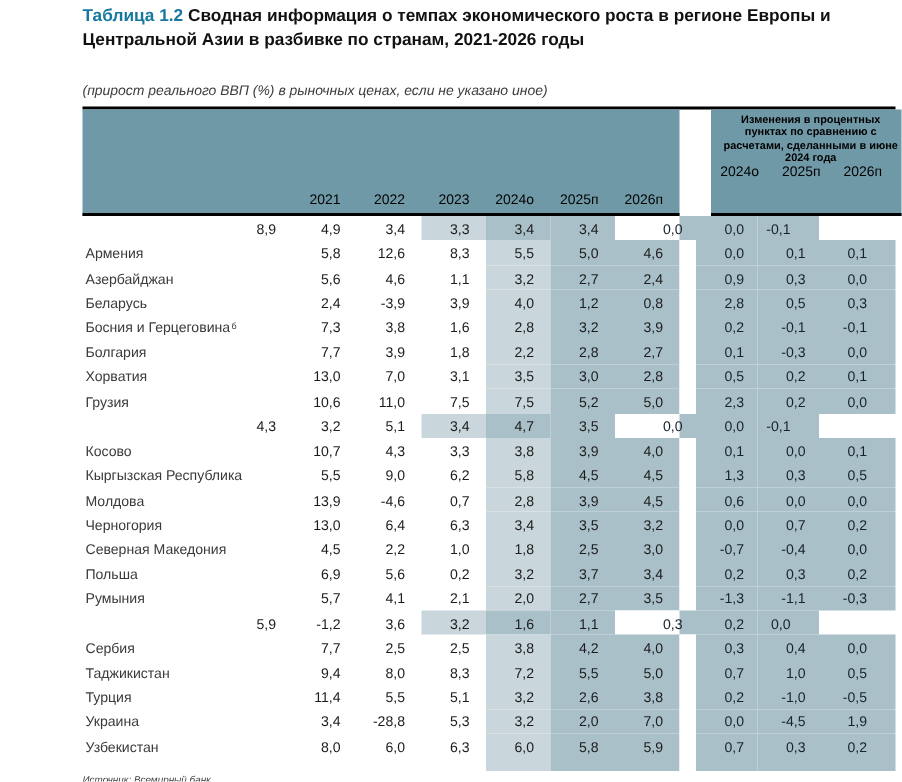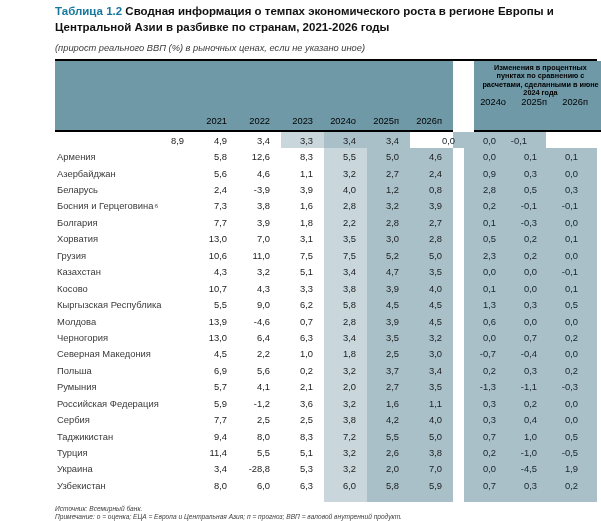--- a/index.html
+++ b/index.html
@@ -10,21 +10,21 @@
     --text_dark:#1f1f1f;
   }
   *{margin:0;padding:0;box-sizing:border-box;}
   html,body{width:601px;height:521px;background:#fff;overflow:hidden;}
   body{font-family:"Liberation Sans", sans-serif;color:var(--text_dark);}
   .page{position:relative;width:596px;height:521px;padding:4px 4px 0 55px;}
 
   
   .title{font-size:11.5px;font-weight:bold;line-height:15.5px;max-width:522px;color:#111;}
   .title .accent{color:var(--title_accent);}
-  .subtitle{font-size:9.3px;font-style:italic;color:#3c3c3c;margin-top:8px;}
+  .subtitle{font-size:9.3px;font-style:italic;color:#3c3c3c;margin-top:20px;}
 
   
   .tbl{margin-top:6px;width:542px;}
   .top-rule{height:2px;background:#000;width:542px;}
   .thead{display:flex;width:542px;height:71px;}
   .head-left{
     width:398px;background:var(--header_teal);
     display:grid;grid-template-columns:140px 43px 43px 43px 43px 43px 43px;
     align-content:end;border-bottom:2px solid #000;
   }
@@ -225,24 +225,20 @@
     <div class="cell num c-light">7,5</div>
     <div class="cell num c-dark">5,2</div>
     <div class="cell num c-dark">5,0</div>
     <div class="cell gapcell"></div>
     <div class="cell chg">2,3</div>
     <div class="cell chg">0,2</div>
     <div class="cell chg last">0,0</div>
   </div>
 
   <div class="row">
-    <div class="cell country">
-            <span>Казахстан</span>
-            <sup></sup>
-          </div>
     <div class="cell num">4,3</div>
     <div class="cell num">3,2</div>
     <div class="cell num">5,1</div>
     <div class="cell num c-light">3,4</div>
     <div class="cell num c-dark">4,7</div>
     <div class="cell num c-dark">3,5</div>
     <div class="cell gapcell"></div>
     <div class="cell chg">0,0</div>
     <div class="cell chg">0,0</div>
     <div class="cell chg last">-0,1</div>
@@ -361,24 +357,20 @@
     <div class="cell num c-light">2,0</div>
     <div class="cell num c-dark">2,7</div>
     <div class="cell num c-dark">3,5</div>
     <div class="cell gapcell"></div>
     <div class="cell chg">-1,3</div>
     <div class="cell chg">-1,1</div>
     <div class="cell chg last">-0,3</div>
   </div>
 
   <div class="row">
-    <div class="cell country">
-            <span>Российская Федерация</span>
-            <sup></sup>
-          </div>
     <div class="cell num">5,9</div>
     <div class="cell num">-1,2</div>
     <div class="cell num">3,6</div>
     <div class="cell num c-light">3,2</div>
     <div class="cell num c-dark">1,6</div>
     <div class="cell num c-dark">1,1</div>
     <div class="cell gapcell"></div>
     <div class="cell chg">0,3</div>
     <div class="cell chg">0,2</div>
     <div class="cell chg last">0,0</div>

